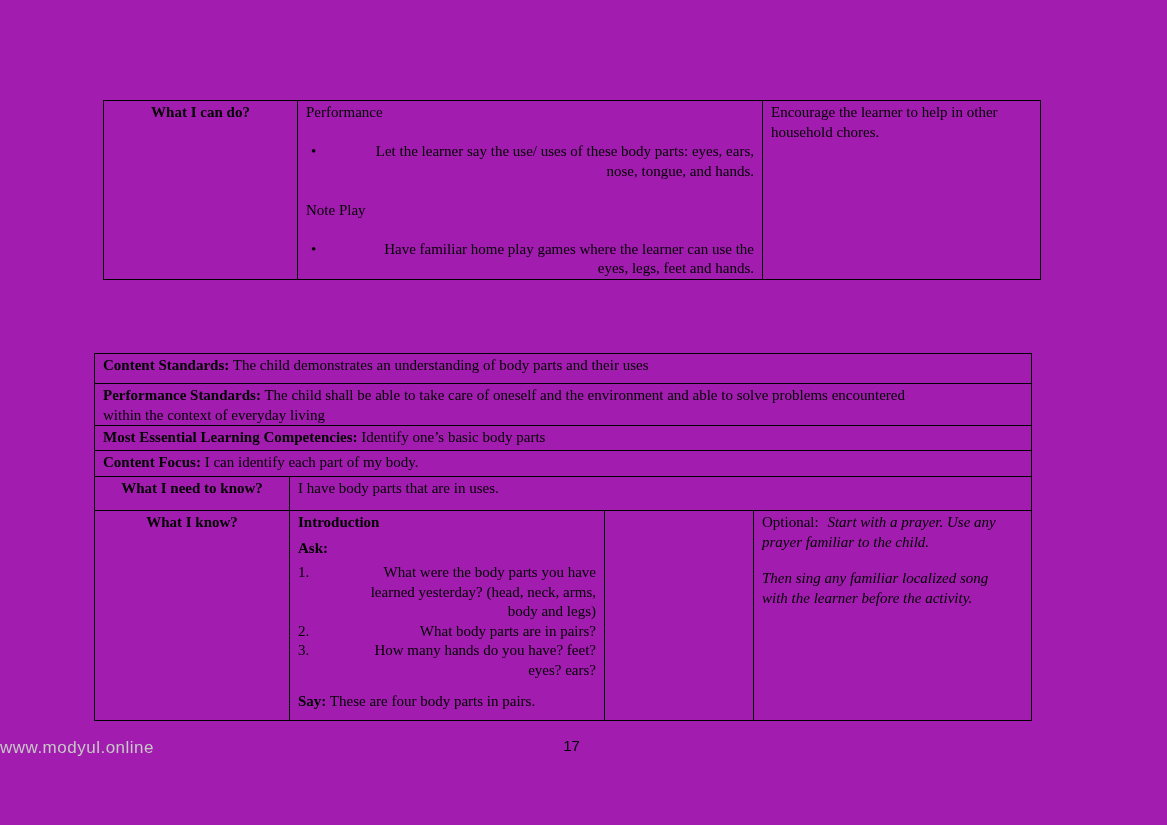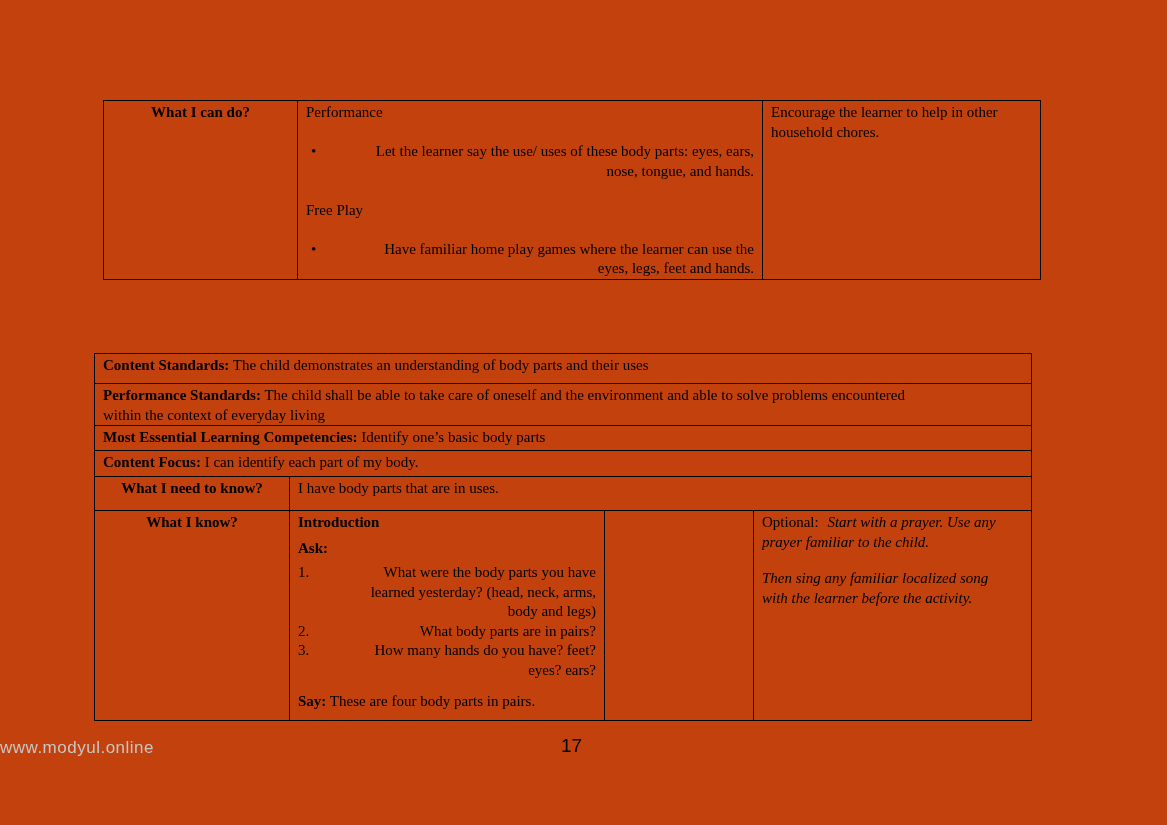--- a/index.html
+++ b/index.html
@@ -4,21 +4,21 @@
 <style>
   html, body {
     margin: 0;
     padding: 0;
     background: #ffffff;
   }
   .page {
     position: relative;
     width: 1167px;
     height: 825px;
-    background: #c2410c;
+    background: #a21caf;
     font-family: "Liberation Serif", "DejaVu Serif", serif;
     font-size: 15px;
     line-height: 19.5px;
     color: #000000;
     overflow: hidden;
   }
   table.tbl {
     position: absolute;
     border-collapse: collapse;
     table-layout: fixed;
@@ -69,21 +69,21 @@
   .note-para2 { margin-top: 17px; }
   .opt-italic { margin-left: 5px; }
 
   .page-number {
     position: absolute;
     left: 103px;
     top: 736px;
     width: 937px;
     text-align: center;
     font-family: "Liberation Sans", "DejaVu Sans", sans-serif;
-    font-size: 19px;
+    font-size: 15px;
     color: #000000;
   }
   .watermark {
     position: absolute;
     left: 0;
     top: 738px;
     width: 928px;
     font-family: "Liberation Sans", "DejaVu Sans", sans-serif;
     font-size: 17px;
     letter-spacing: 0.5px;
@@ -108,21 +108,21 @@
       </td>
       <td class="cell-activity">
         <div>Performance</div>
         <div class="blank"></div>
         <div class="li">
           <span class="marker">•</span>
           <span class="txt pre">Let the learner say the use/ uses of these body parts: eyes, ears,
 nose, tongue, and hands.</span>
         </div>
         <div class="blank"></div>
-        <div>Free Play</div>
+        <div>Note Play</div>
         <div class="blank"></div>
         <div class="li">
           <span class="marker">•</span>
           <span class="txt pre">Have familiar home play games where the learner can use the
 eyes, legs, feet and hands.</span>
         </div>
       </td>
       <td class="cell-note-top">
         <span class="pre">Encourage the learner to help in other
 household chores.</span>

